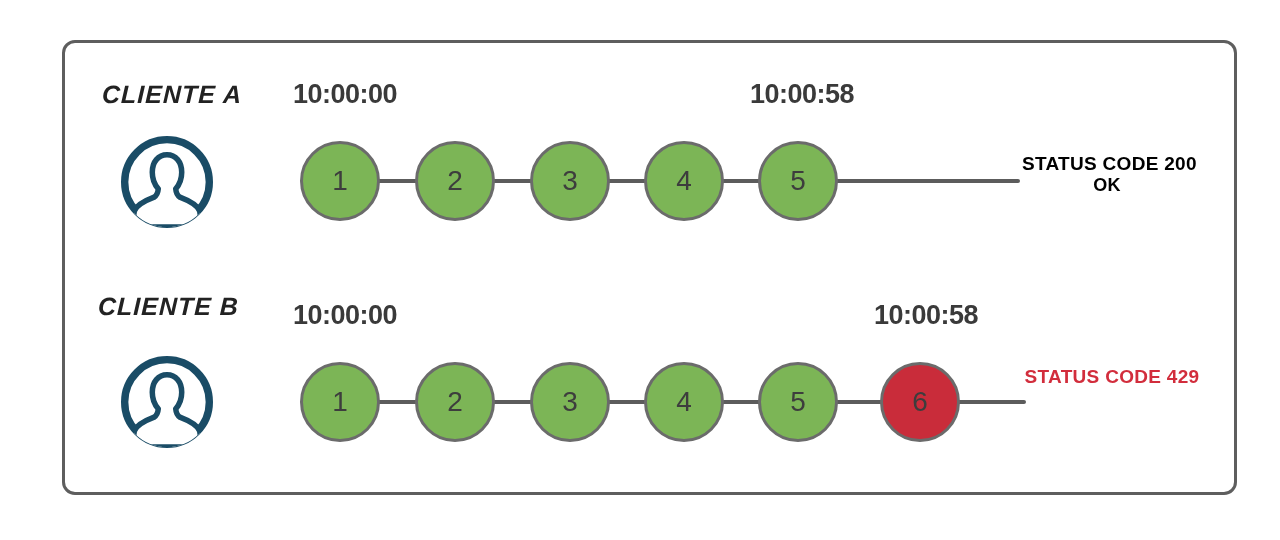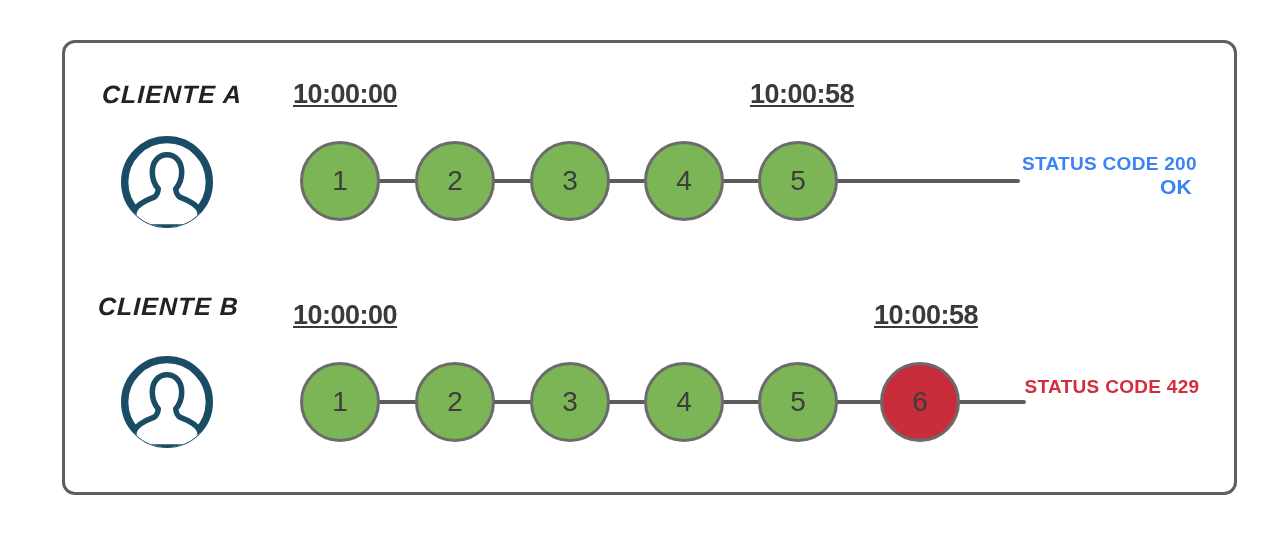--- a/index.html
+++ b/index.html
@@ -11,39 +11,39 @@
     position:absolute;left:62px;top:40px;width:1175px;height:455px;
     border:3px solid #5e5e5e;border-radius:13px;box-sizing:border-box;background:#ffffff;
   }
   .client-label{
     position:absolute;font-size:25px;font-weight:bold;font-style:italic;
     letter-spacing:1px;color:#222222;text-align:center;white-space:nowrap;
     transform:skewX(-2deg);
   }
   .timestamp{
     position:absolute;font-size:27px;font-weight:bold;color:#3a3a3a;
-    letter-spacing:-0.5px;line-height:1;white-space:nowrap;text-decoration:underline;
+    letter-spacing:-0.5px;line-height:1;white-space:nowrap;
   }
   .timestamp.centered{text-align:right;}
   .timeline-line{position:absolute;height:4px;background:#5c5c5c;border-radius:2px;}
   .circle{
     position:absolute;width:80px;height:80px;border-radius:50%;
     border:3px solid #6b6b6b;box-sizing:border-box;
     display:flex;align-items:center;justify-content:center;
     font-size:28px;color:#3d3d3d;
   }
   .circle.ok{background:#7cb556;}
   .circle.blocked{background:#c92c3a;}
   .status{
     position:absolute;text-align:center;font-weight:bold;line-height:1.18;
     letter-spacing:0.3px;white-space:nowrap;
   }
   .status .l1{font-size:19px;}
-  .status .l2{font-size:21px;text-align:right;}
-  .status.status-ok{color:#3b82f6;}
+  .status .l2{font-size:18px;}
+  .status.status-ok{color:#000000;}
   .status.status-blocked{color:#d22d3c;}
   .avatar{position:absolute;width:92px;height:92px;}
 </style>
 </head>
 <body>
 
 <div class="canvas">
 
   <div class="frame"></div>
 
@@ -124,17 +124,17 @@
   <div class="circle ok" style="left:644px;top:362px;">
     <span>4</span>
     </div>
   <div class="circle ok" style="left:758px;top:362px;">
     <span>5</span>
     </div>
   <div class="circle blocked" style="left:880px;top:362px;">
     <span>6</span>
     </div>
 
-  <div class="status status-blocked" style="left:1024px;top:366px;width:176px;margin-top:10px;">
+  <div class="status status-blocked" style="left:1024px;top:366px;width:176px;">
     <div class="l1">STATUS CODE 429</div>
   </div>
 
 </div>
 
 </body></html>

